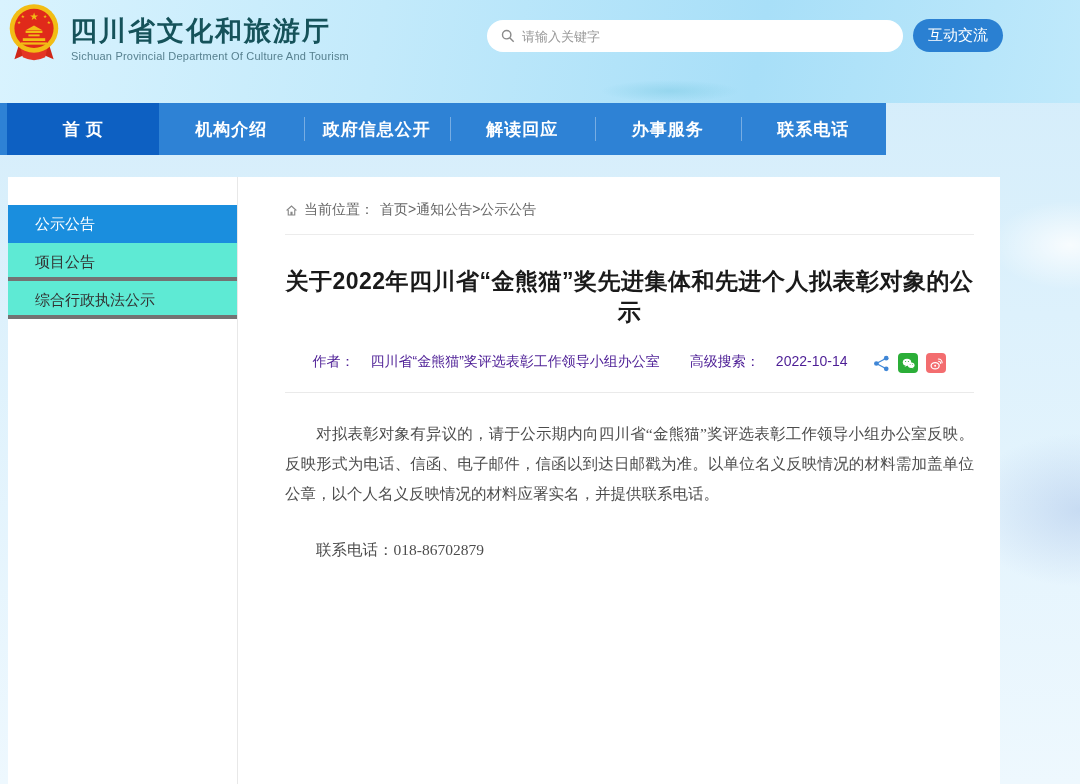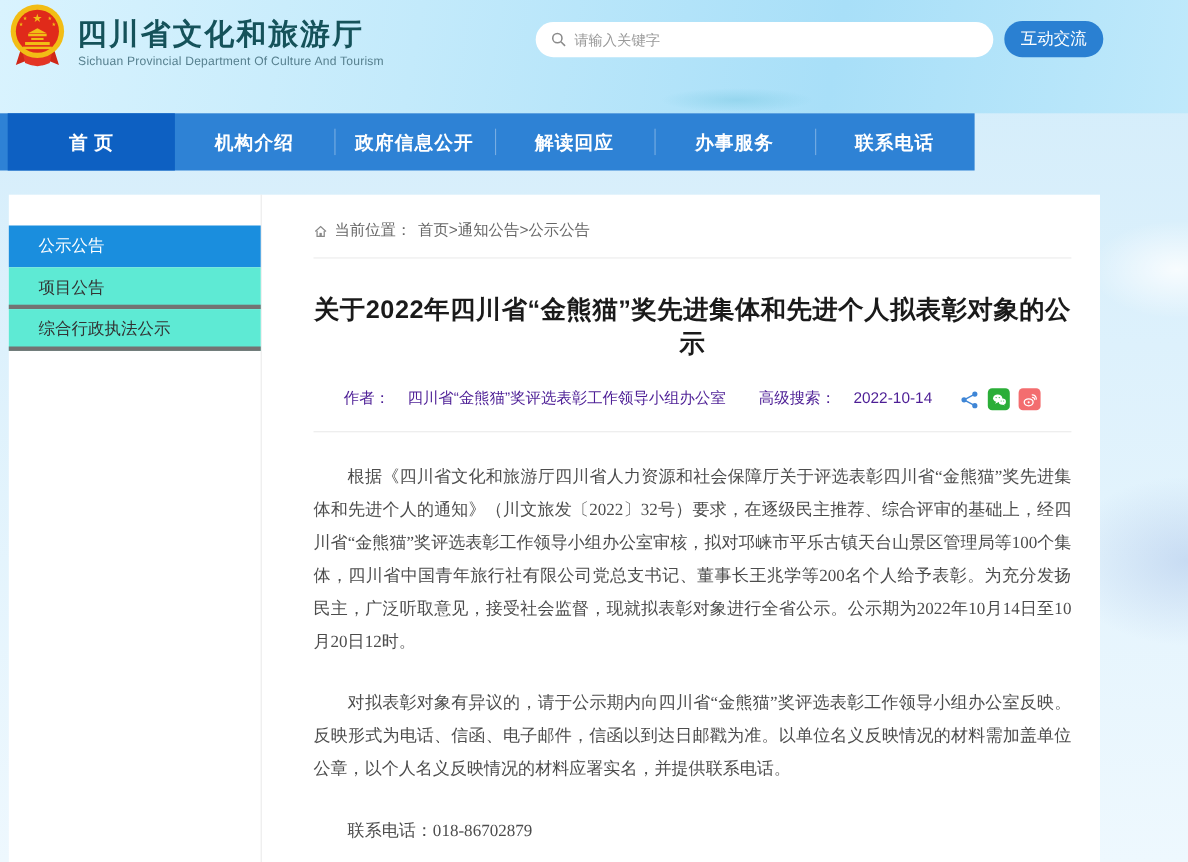--- a/index.html
+++ b/index.html
@@ -204,18 +204,17 @@
           <path d="M12.5 4 q4.6 .2 5 5" stroke="#fff" stroke-width="1.5" stroke-linecap="round"></path>
           <path d="M12.8 7 q2.6 .2 2.9 2.8" stroke="#fff" stroke-width="1.5" stroke-linecap="round"></path>
         </svg>
       </span>
     </span>
   </div>
 
   <div class="meta-divider"></div>
 
   <div class="article-body">
-    <p>根据《四川省文化和旅游厅四川省人力资源和社会保障厅关于评选表彰四川省“金熊猫”奖先进集体和先进个人的通知》（川文旅发〔2022〕32号）要求，在逐级民主推荐、综合评审的基础上，经四川省“金熊猫”奖评选表彰工作领导小组办公室审核，拟对邛崃市平乐古镇天台山景区管理局等100个集体，四川省中国青年旅行社有限公司党总支书记、董事长王兆学等200名个人给予表彰。为充分发扬民主，广泛听取意见，接受社会监督，现就拟表彰对象进行全省公示。公示期为2022年10月14日至10月20日12时。</p>
     <p>对拟表彰对象有异议的，请于公示期内向四川省“金熊猫”奖评选表彰工作领导小组办公室反映。反映形式为电话、信函、电子邮件，信函以到达日邮戳为准。以单位名义反映情况的材料需加盖单位公章，以个人名义反映情况的材料应署实名，并提供联系电话。</p>
     <p class="contact">联系电话：018-86702879</p>
 
   </div>
 </div>
 
 </body></html>

